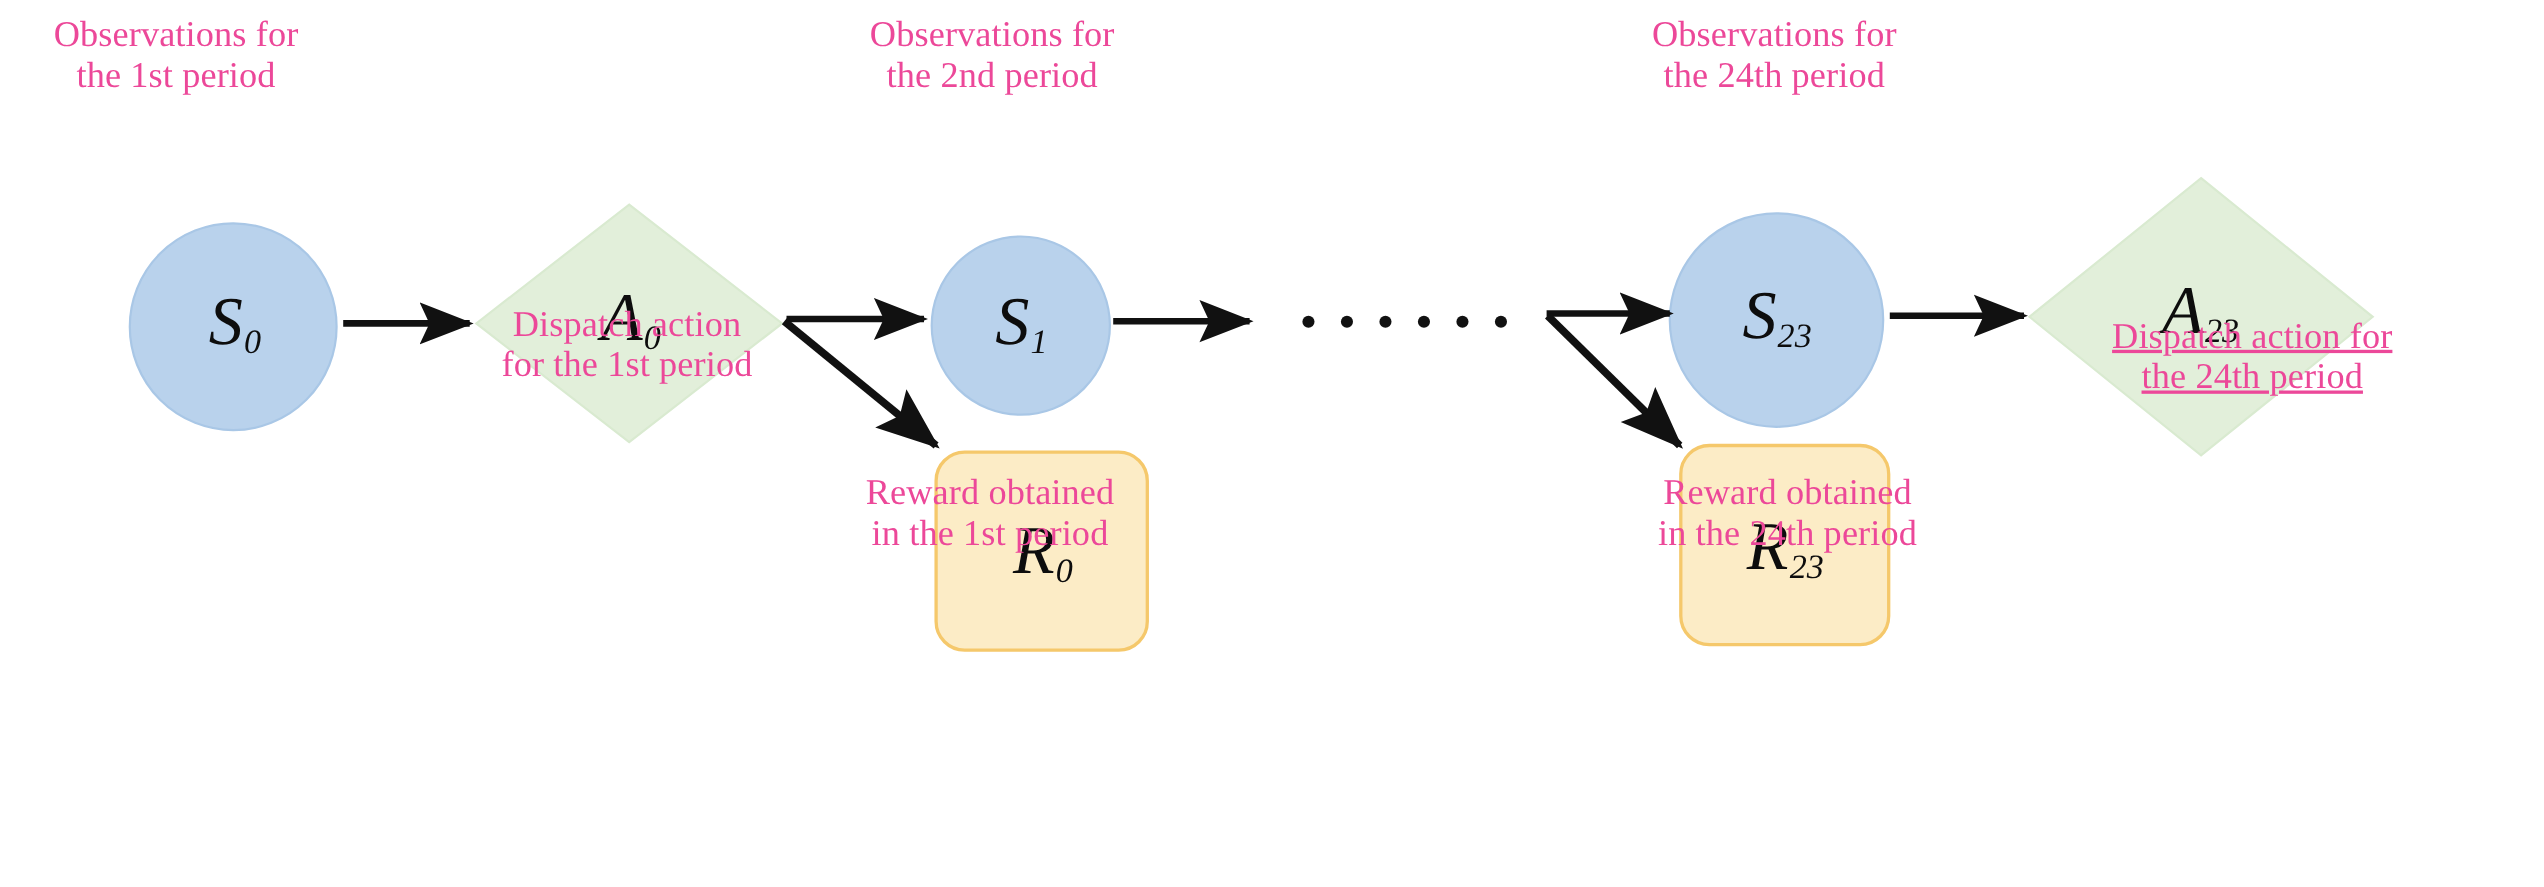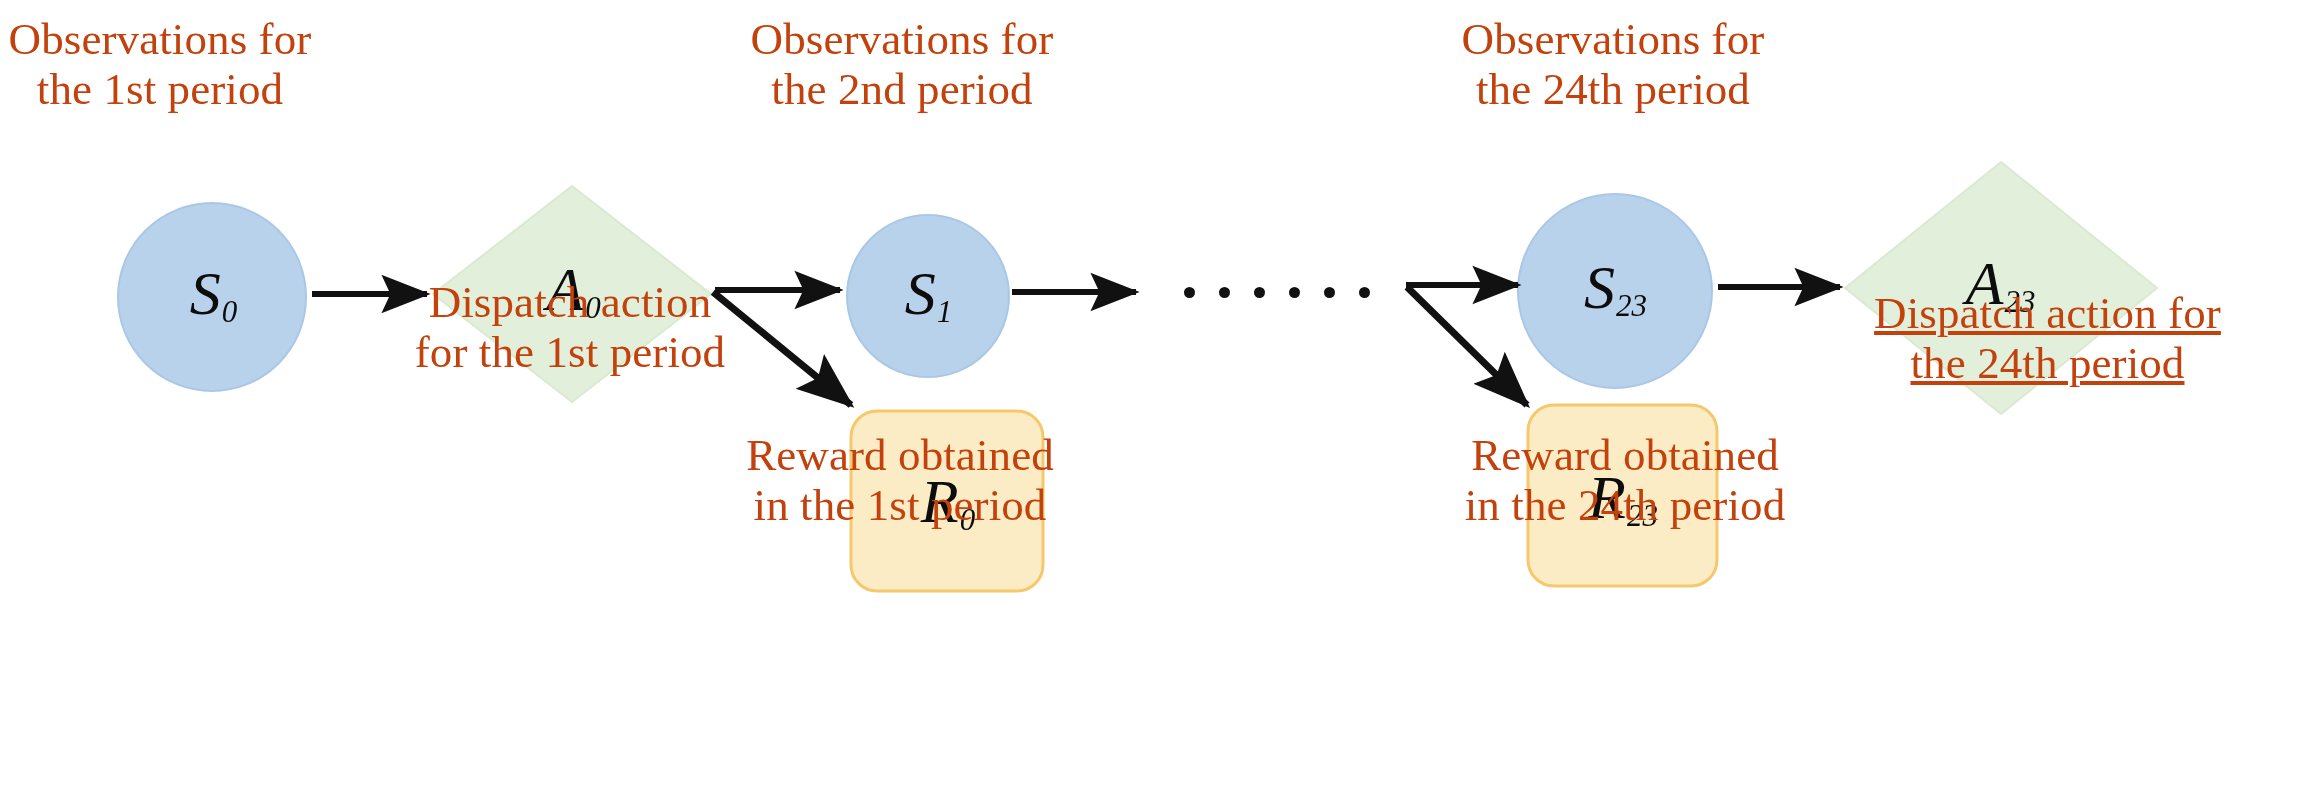--- a/index.html
+++ b/index.html
@@ -11,22 +11,22 @@
     position: relative;
     width: 2313px;
     height: 806px;
     background: #ffffff;
     overflow: hidden;
     font-family: "Liberation Serif", "DejaVu Serif", serif;
   }
   .caption {
     position: absolute;
     text-align: center;
-    color: #c2410c;
-    font-size: 45px;
+    color: #ec4899;
+    font-size: 33px;
     line-height: 1.12;
     font-family: "Liberation Serif", "DejaVu Serif", serif;
     white-space: pre-line;
     letter-spacing: 0.1px;
   }
   .node-label {
     position: absolute;
     display: flex;
     align-items: baseline;
     justify-content: center;

